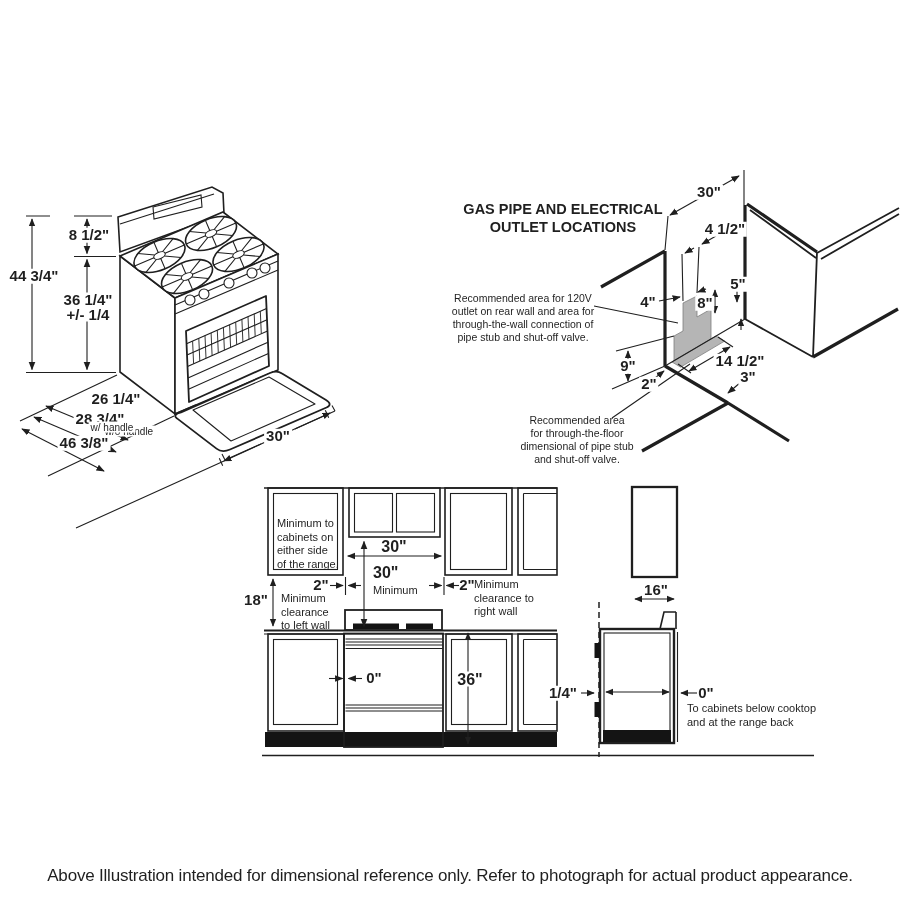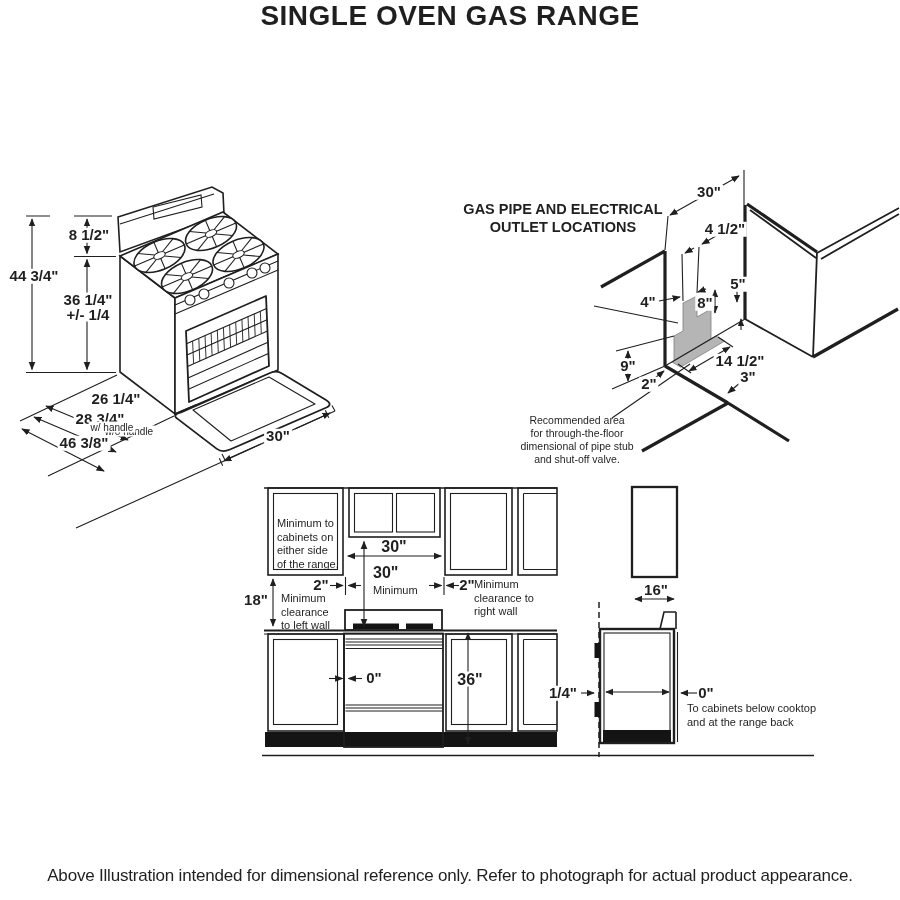--- a/index.html
+++ b/index.html
@@ -207,35 +207,38 @@
     <rect class="fillink" x="594.5" y="643" width="5.5" height="15"></rect>
     <rect class="fillink" x="594.5" y="702" width="5.5" height="15"></rect>
     <rect class="fillink" x="603" y="730" width="68" height="12"></rect>
     <path class="ink t1" d="M677.5,632 L677.5,742"></path>
     <line class="ink dim" x1="606" y1="692" x2="669" y2="692" marker-start="url(#ah)" marker-end="url(#ah)"></line>
     <line class="ink dim" x1="581" y1="693" x2="594" y2="693" marker-end="url(#ah)"></line>
     <line class="ink dim" x1="697" y1="693" x2="681" y2="693" marker-end="url(#ah)"></line>
   </g>
 </svg>
 
-<div class="lbl s28 b" style="left:0;right:0;top:133;text-align:center;">SINGLE OVEN GAS RANGE</div>
 
 <div class="lbl c b s15 bg" style="left:89px;top:235px;">8 1/2"</div>
 <div class="lbl c b s15 bg" style="left:34px;top:276px;">44 3/4"</div>
 <div class="lbl c b s15 bg" style="left:88px;top:307px;">36 1/4"
 +/- 1/4</div>
 <div class="lbl c b s15 bg" style="left:116px;top:399px;">26 1/4"</div>
 <div class="lbl c s10 bg" style="left:129px;top:395px;margin-top:36px;">w/o handle</div>
 <div class="lbl c b s15 bg" style="left:100px;top:419px;">28 3/4"</div>
 <div class="lbl c s10 bg" style="left:112px;top:427px;">w/ handle</div>
 <div class="lbl c b s15 bg" style="left:84px;top:443px;">46 3/8"</div>
 <div class="lbl c b s15 bg" style="left:278px;top:436px;">30"</div>
 
 <div class="lbl hc s14h" style="left:563px;top:201px;">GAS PIPE AND ELECTRICAL
 OUTLET LOCATIONS</div>
+<div class="lbl hc s105" style="left:523px;top:292px;">Recommended area for 120V
+outlet on rear wall and area for
+through-the-wall connection of
+pipe stub and shut-off valve.</div>
 <div class="lbl hc s105" style="left:577px;top:414px;">Recommended area
 for through-the-floor
 dimensional of pipe stub
 and shut-off valve.</div>
 <div class="lbl c b s15 bg" style="left:709px;top:192px;">30"</div>
 <div class="lbl c b s15 bg" style="left:725px;top:229px;">4 1/2"</div>
 <div class="lbl c b s15 bg" style="left:738px;top:284px;">5"</div>
 <div class="lbl c b s15 bg" style="left:705px;top:303px;">8"</div>
 <div class="lbl c b s15 bg" style="left:648px;top:302px;">4"</div>
 <div class="lbl c b s15 bg" style="left:628px;top:366px;">9"</div>

